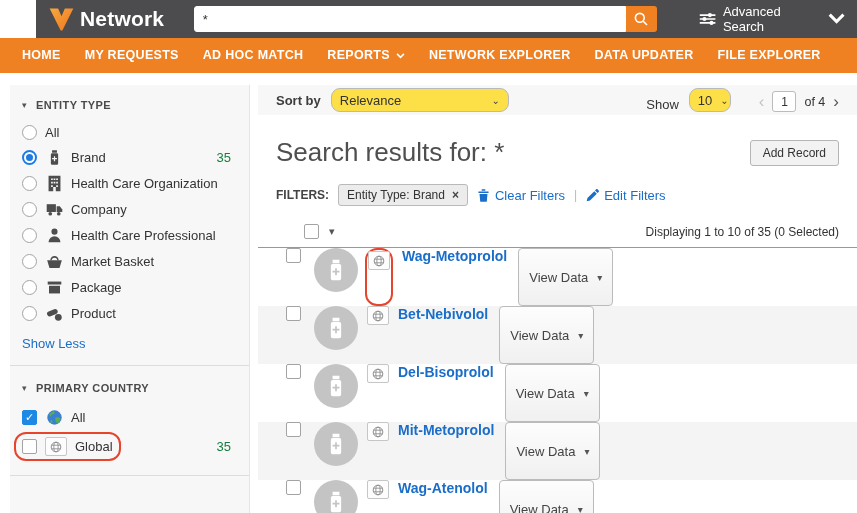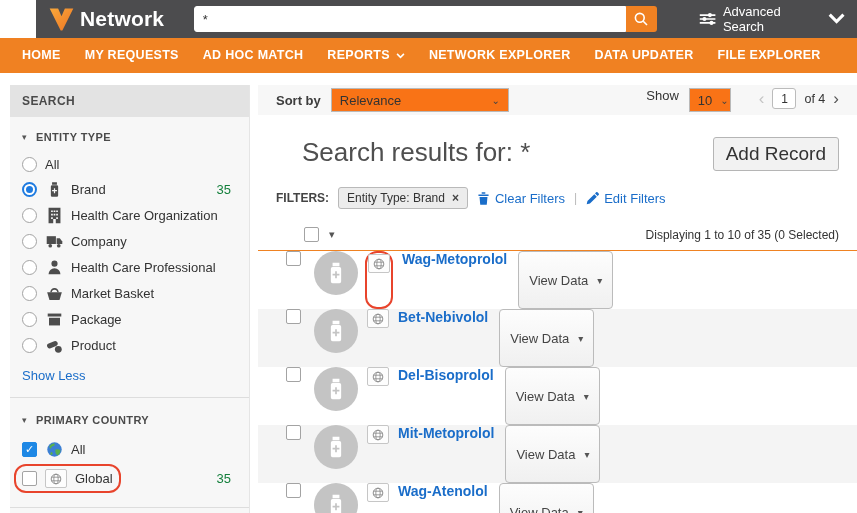--- a/index.html
+++ b/index.html
@@ -53,38 +53,38 @@
   .globe-chip { width:22px; height:19px; border:1px solid #c6c6c6; border-radius:2px; background:#fdfdfd;
     display:flex; align-items:center; justify-content:center; color:#8a8a8a; flex:none; }
   .globe-chip svg { width:12px; height:12px; }
   .annot { border:2px solid #e8442c; border-radius:12px; }
   .annot-row { display:flex; align-items:center; gap:8px; padding:3px 6px; margin-left:-8px; }
 
   
   .main { flex:1; margin-left:8px; }
   .sortbar { background:#f7f7f7; height:30px; display:flex; align-items:center; padding:0 18px; }
   .sortbar .lbl { font-size:13px; font-weight:bold; color:#3d3d3d; margin-right:10px; }
-  .fake-select { background:#f97316; border:1px solid #b9b9b9; border-radius:0; height:24px;
+  .fake-select { background:#fde047; border:1px solid #b9b9b9; border-radius:9px; height:24px;
     display:flex; align-items:center; font-size:13px; color:#333; padding:0 8px; cursor:pointer; }
   .fake-select .caret { margin-left:auto; color:#444; font-size:10px; padding-left:8px; }
   .sort-select { width:178px; }
   .show-select { width:42px; }
   .pager { display:flex; align-items:center; gap:8px; margin-left:18px; }
   .pg-prev { color:#c4c4c4; font-size:17px; }
   .pg-next { color:#555; font-size:17px; cursor:pointer; }
   .pg-input { width:24px; height:21px; border:1px solid #bbb; border-radius:3px; text-align:center;
     font-size:12px; color:#333; }
   .pg-of { font-size:12.5px; color:#333; }
-  .sort-right { margin-left:auto; display:flex; align-items:flex-start; gap:10px; }
+  .sort-right { margin-left:auto; display:flex; align-items:flex-end; gap:10px; }
   .show-lbl { font-size:13px; color:#333; }
 
   .main-inner { padding:0 18px; }
-  .results-head { display:flex; align-items:flex-start; margin-top:22px;margin-left:26px; }
+  .results-head { display:flex; align-items:center; margin-top:22px; }
   .page-title { font-size:26px; font-weight:400; color:#4f4f4f; }
-  .btn { background:#f2f2f2; border:1px solid #b5b5b5; border-radius:3px; font-size:19px; color:#333;
+  .btn { background:#f2f2f2; border:1px solid #b5b5b5; border-radius:3px; font-size:12px; color:#333;
     padding:5px 12px; cursor:pointer; font-family:inherit; }
   .add-record { margin-left:auto; }
 
   .filters-row { display:flex; align-items:center; gap:9px; margin-top:16px; font-size:12px; }
   .filters-lbl { font-weight:bold; color:#444; }
   .chip { background:#ececec; border:1px solid #b9b9b9; border-radius:3px; padding:3px 8px;
     font-size:12px; color:#333; display:flex; align-items:center; gap:7px; }
   .chip .x { font-weight:bold; color:#444; cursor:pointer; }
   .flink { display:flex; align-items:center; gap:5px; color:#1a6dc9; font-size:13px; cursor:pointer; }
   .flink svg { width:13px; height:13px; }
@@ -234,21 +234,20 @@
       <span>DATA UPDATER</span>
     </a>
   <a class="nav-item">
       <span>FILE EXPLORER</span>
     </a>
 </nav>
 
 <div class="content">
 
   <aside class="sidebar">
-    <div class="sidebar-head">SEARCH</div>
 
     <section class="sec">
       <div class="sec-title">
         <span class="tri">▾</span>
         <span>ENTITY TYPE</span>
       </div>
       <label class="opt">
         <span class="radio"></span>
         <span>All</span>
       </label>

